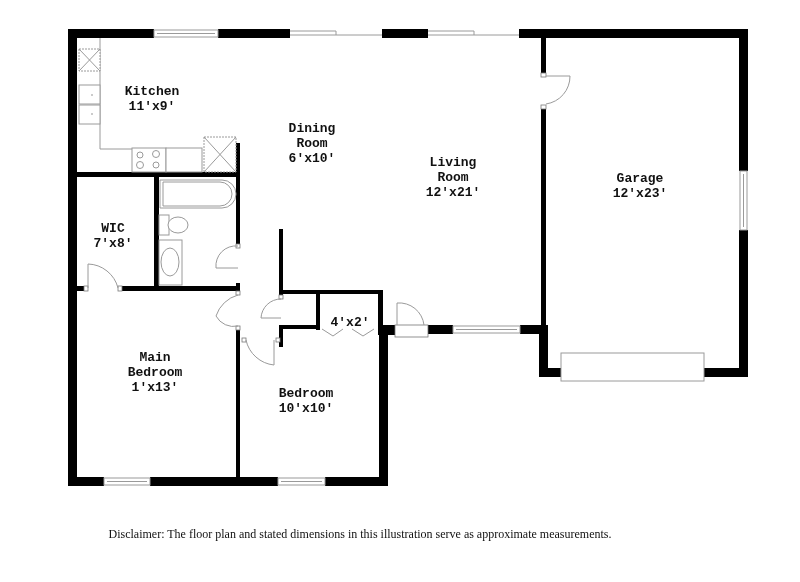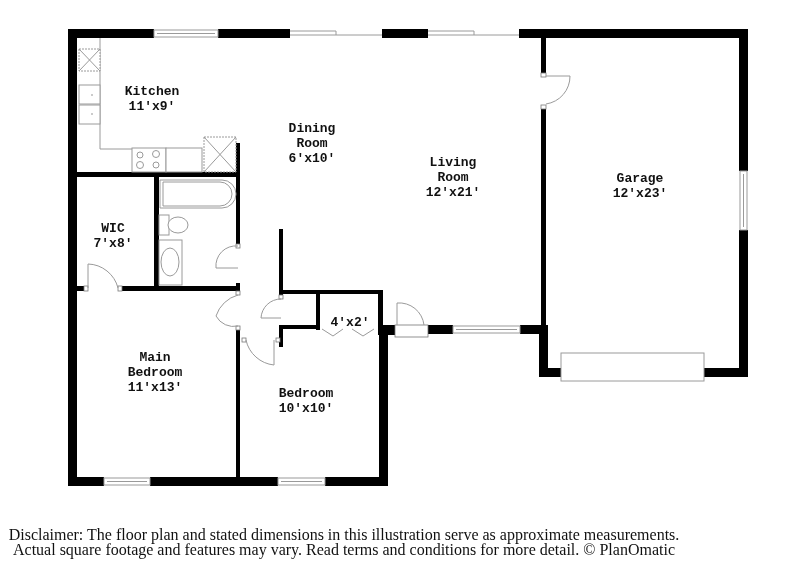--- a/index.html
+++ b/index.html
@@ -11,24 +11,24 @@
     .win { fill: #ffffff; stroke: #9a9a9a; stroke-width: 1; }
     .jamb { fill: #ffffff; stroke: #777; stroke-width: 0.8; }
     .label {
       position: absolute; text-align: center; color: #111;
       font-family: Liberation Mono, monospace;
       font-weight: bold; font-size: 13px; line-height: 15px;
       transform: translateX(-50%); white-space: nowrap;
     }
     .label span { display: block; }
     .disclaimer {
-      position: absolute; left: 0; width: 688px; top: 527px;
+      position: absolute; left: 16px; width: 688px; top: 527px;
       text-align: center; color: #111;
       font-family: "Liberation Serif", "DejaVu Serif", serif;
-      font-size: 16px; line-height: 15px;
+      font-size: 12px; line-height: 15px;
     }
     .disclaimer span { display: block; }
   </style>
 </head>
 <body>
 
 <svg id="plan" width="800" height="582" viewBox="0 0 800 582" xmlns="http://www.w3.org/2000/svg">
 
   <g>
     <rect class="wall" x="68" y="29" width="86" height="9"></rect>
@@ -189,23 +189,22 @@
 <div class="label" style="left:113px; top:221px;">
   <span>WIC</span>
   <span>7'x8'</span>
 </div>
 <div class="label" style="left:350px; top:295px;margin-top:20px;">
   <span>4'x2'</span>
 </div>
 <div class="label" style="left:155px; top:350px;">
   <span>Main</span>
   <span>Bedroom</span>
-  <span>11'x13'</span>
+  <span>1'x13'</span>
 </div>
 <div class="label" style="left:306px; top:386px;">
   <span>Bedroom</span>
   <span>10'x10'</span>
 </div>
 
 <div class="disclaimer">
   <span>Disclaimer: The floor plan and stated dimensions in this illustration serve as approximate measurements.</span>
-  <span>Actual square footage and features may vary. Read terms and conditions for more detail. © PlanOmatic</span>
 </div>
 
 </body></html>

